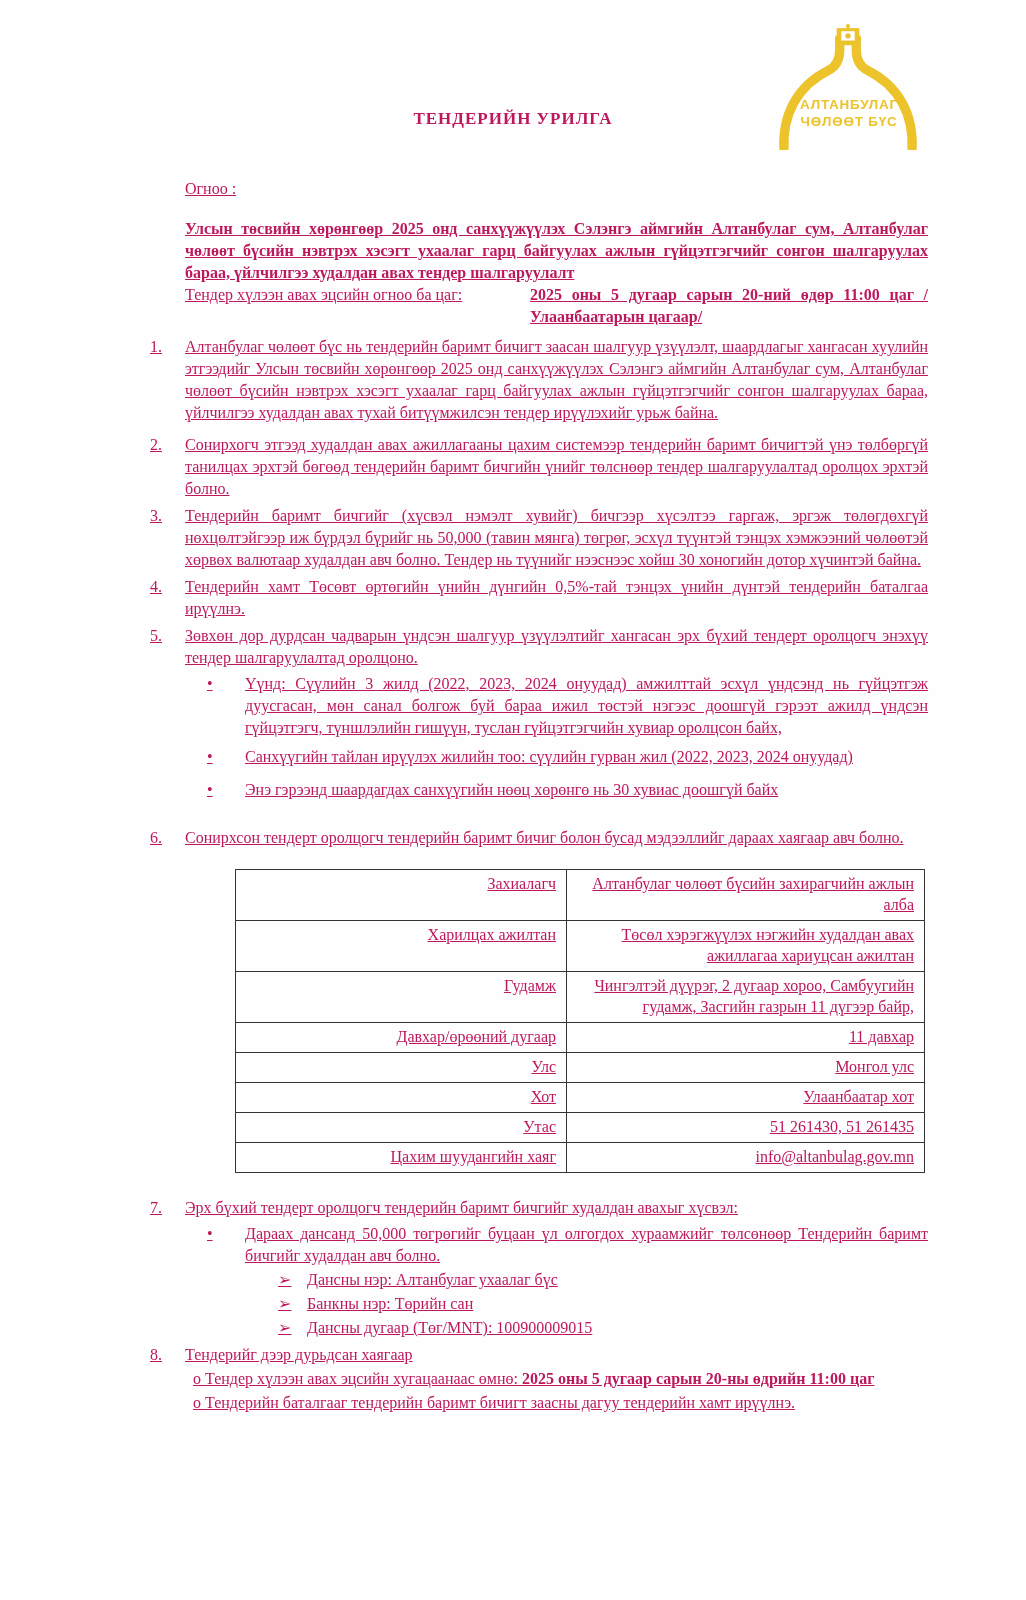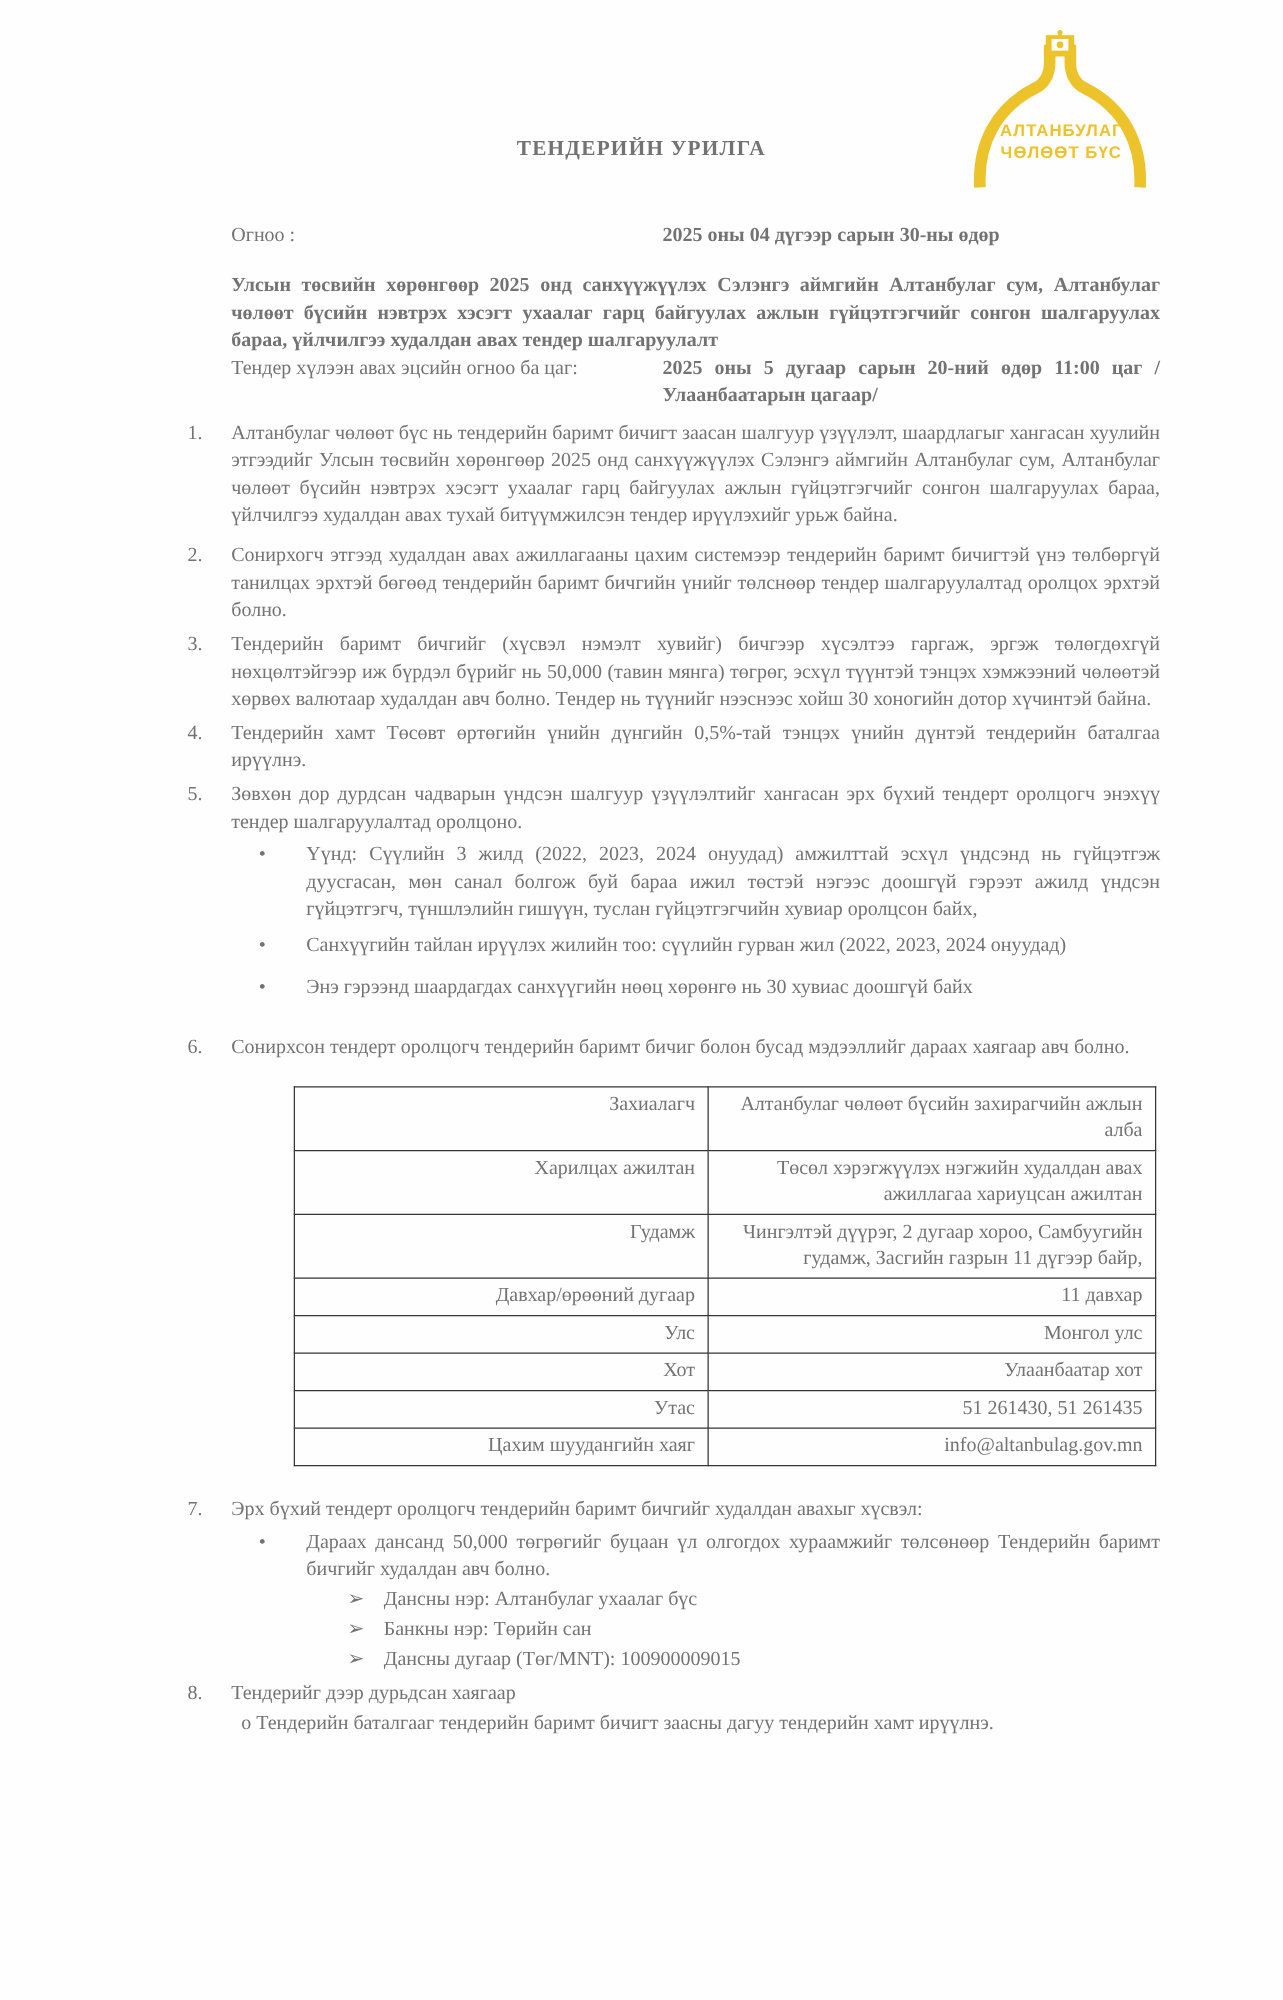--- a/index.html
+++ b/index.html
@@ -1,19 +1,19 @@
 <!DOCTYPE html>
 <html><head>
 <meta charset="utf-8">
 <style>
   html,body { margin:0; padding:0; background:#ffffff; }
   .page {
     position:relative; width:1026px; height:1600px; background:#fefefe;
     font-family:"Liberation Serif", serif; font-size:16px; line-height:22px;
-    color:#737373; overflow:hidden; box-sizing:border-box;
+    color:#be185d; overflow:hidden; box-sizing:border-box;text-decoration:underline;
   }
   
   .header { position:relative; height:178px; }
   .doc-title {
     position:absolute; left:0; right:0; top:108px; text-align:center;
     font-weight:bold; font-size:17px; letter-spacing:1px;
   }
   .logo { position:absolute; top:24px; right:100px; width:156px; height:128px; }
   
   .meta { margin:0 98px 0 185px; }
@@ -65,21 +65,20 @@
       <rect x="68.5" y="7" width="13" height="9" fill="#fefefe"></rect>
       <circle cx="75" cy="11.5" r="2.6" fill="#edc32b"></circle>
       <text x="76" y="82" text-anchor="middle" fill="#edc32b" font-family="Liberation Sans, sans-serif" font-size="13" font-weight="bold" letter-spacing="0.8">АЛТАНБУЛАГ</text>
       <text x="76" y="99" text-anchor="middle" fill="#edc32b" font-family="Liberation Sans, sans-serif" font-size="13" font-weight="bold" letter-spacing="0.8">ЧӨЛӨӨТ БҮС</text>
     </svg>
   </div>
 
   <div class="meta">
     <div class="meta-row meta-row-1">
       <div class="meta-label">Огноо :</div>
-      <div class="meta-value">2025 оны 04 дүгээр сарын 30-ны өдөр</div>
     </div>
     <div class="meta-row">
       <div class="meta-value">Улсын төсвийн хөрөнгөөр 2025 онд санхүүжүүлэх Сэлэнгэ аймгийн Алтанбулаг сум, Алтанбулаг чөлөөт бүсийн нэвтрэх хэсэгт ухаалаг гарц байгуулах ажлын гүйцэтгэгчийг сонгон шалгаруулах бараа, үйлчилгээ худалдан авах тендер шалгаруулалт</div>
     </div>
     <div class="meta-row">
       <div class="meta-label">Тендер хүлээн авах эцсийн огноо ба цаг:</div>
       <div class="meta-value">2025 оны 5 дугаар сарын 20-ний өдөр 11:00 цаг /Улаанбаатарын цагаар/</div>
     </div>
   </div>
 
@@ -189,19 +188,22 @@
           </div>
         </div>
       </div>
     </div>
 
     <div class="item mt5">
       <div class="num">8.</div>
       <div class="body">
         <div>Тендерийг дээр дурьдсан хаягаар</div>
         <div class="subline">
+          <span>о Тендер хүлээн авах эцсийн хугацаанаас өмнө: </span><b>2025 оны 5 дугаар сарын 20-ны өдрийн 11:00 цаг</b>
+        </div>
+        <div class="subline">
           <span>о Тендерийн баталгааг тендерийн баримт бичигт заасны дагуу тендерийн хамт ирүүлнэ.</span><b></b>
         </div>
       </div>
     </div>
 
   </div>
 </div>
 
 </body></html>

